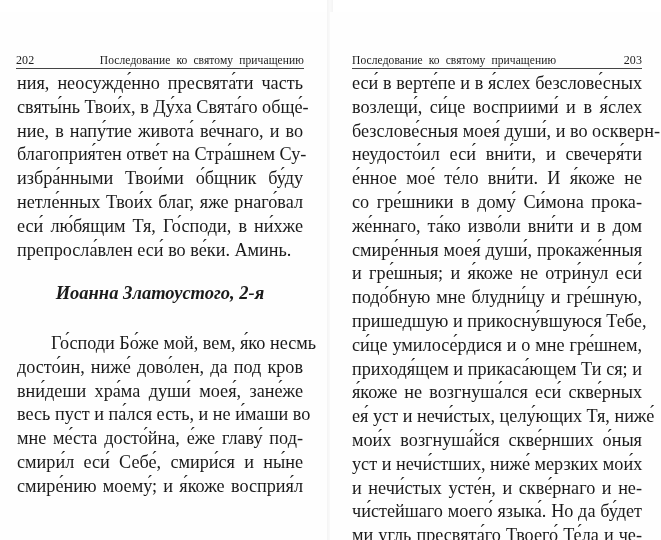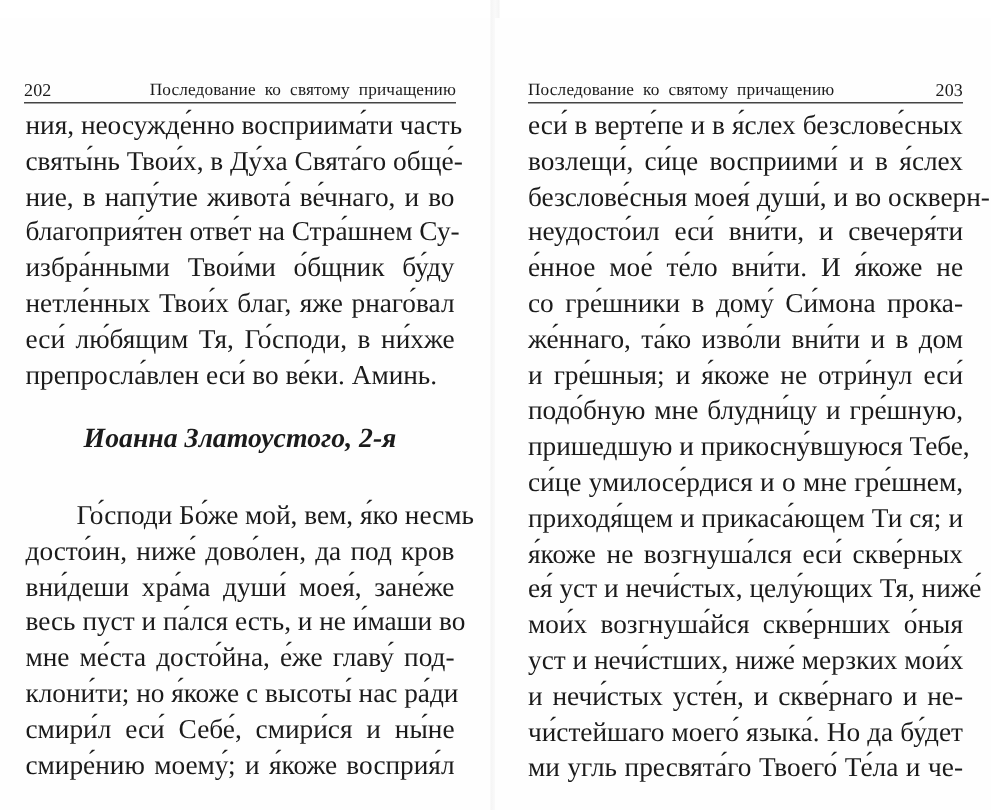--- a/index.html
+++ b/index.html
@@ -47,41 +47,40 @@
 </head>
 <body>
 
 <div class="page left">
   <div class="running-head">
     <span class="folio">202</span>
     <span class="head-title">Последование ко святому причащению</span>
   </div>
 
   <div class="text block1">
-    <span class="line">ния, неосужде́нно восприима́ти часть</span>
+    <span class="line">ния, неосужде́нно пресвята́ти часть</span>
     <span class="line">святы́нь Твои́х, в Ду́ха Свята́го обще́-</span>
     <span class="line">ние, в напу́тие живота́ ве́чнаго, и во</span>
     <span class="line">благоприя́тен отве́т на Стра́шнем Су-</span>
     <span class="line">избра́нными Твои́ми о́бщник бу́ду</span>
     <span class="line">нетле́нных Твои́х благ, яже рнаго́вал</span>
     <span class="line">еси́ лю́бящим Тя, Го́споди, в ни́хже</span>
     <span class="line last">препросла́влен еси́ во ве́ки. Аминь.</span>
   </div>
 
   <div class="title">
     <span class="line last" style="text-align-last:center">Иоанна Златоустого, 2-я</span>
   </div>
 
   <div class="text block2">
     <span class="line indent">Го́споди Бо́же мой, вем, я́ко несмь</span>
     <span class="line">досто́ин, ниже́ дово́лен, да под кров</span>
     <span class="line">вни́деши хра́ма души́ моея́, зане́же</span>
     <span class="line">весь пуст и па́лся есть, и не и́маши во</span>
     <span class="line">мне ме́ста досто́йна, е́же главу́ под-</span>
-    <span class="line">клони́ти; но я́коже с высоты́ нас ра́ди</span>
     <span class="line">смири́л еси́ Себе́, смири́ся и ны́не</span>
     <span class="line">смире́нию моему́; и я́коже восприя́л</span>
   </div>
 </div>
 
 <div class="gutter"></div>
 
 <div class="page right">
   <div class="running-head">
     <span class="head-title">Последование ко святому причащению</span>
@@ -89,20 +88,21 @@
   </div>
 
   <div class="text block3">
     <span class="line">еси́ в верте́пе и в я́слех безслове́сных</span>
     <span class="line">возлещи́, си́це восприими́ и в я́слех</span>
     <span class="line">безслове́сныя моея́ души́, и во оскверн-</span>
     <span class="line">неудосто́ил еси́ вни́ти, и свечеря́ти</span>
     <span class="line">е́нное мое́ те́ло вни́ти. И я́коже не</span>
     <span class="line">со гре́шники в дому́ Си́мона прока-</span>
     <span class="line">же́ннаго, та́ко изво́ли вни́ти и в дом</span>
+    <span class="line">смире́нныя моея́ души́, прокаже́нныя</span>
     <span class="line">и гре́шныя; и я́коже не отри́нул еси́</span>
     <span class="line">подо́бную мне блудни́цу и гре́шную,</span>
     <span class="line">пришедшую и прикосну́вшуюся Тебе,</span>
     <span class="line">си́це умилосе́рдися и о мне гре́шнем,</span>
     <span class="line">приходя́щем и прикаса́ющем Ти ся; и</span>
     <span class="line">я́коже не возгнуша́лся еси́ скве́рных</span>
     <span class="line">ея́ уст и нечи́стых, целу́ющих Тя, ниже́</span>
     <span class="line">мои́х возгнуша́йся скве́рнших о́ныя</span>
     <span class="line">уст и нечи́стших, ниже́ мерзких мои́х</span>
     <span class="line">и нечи́стых усте́н, и скве́рнаго и не-</span>

